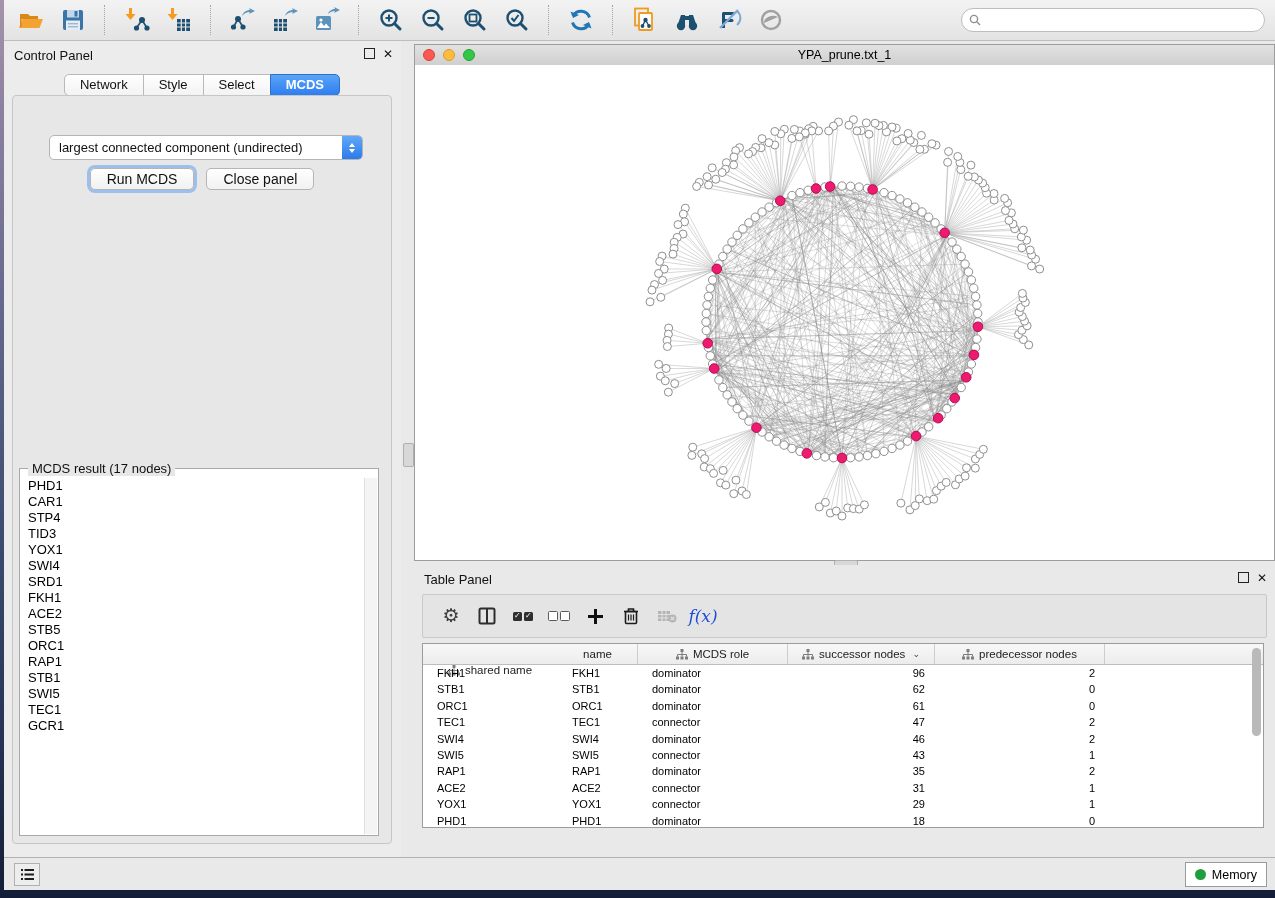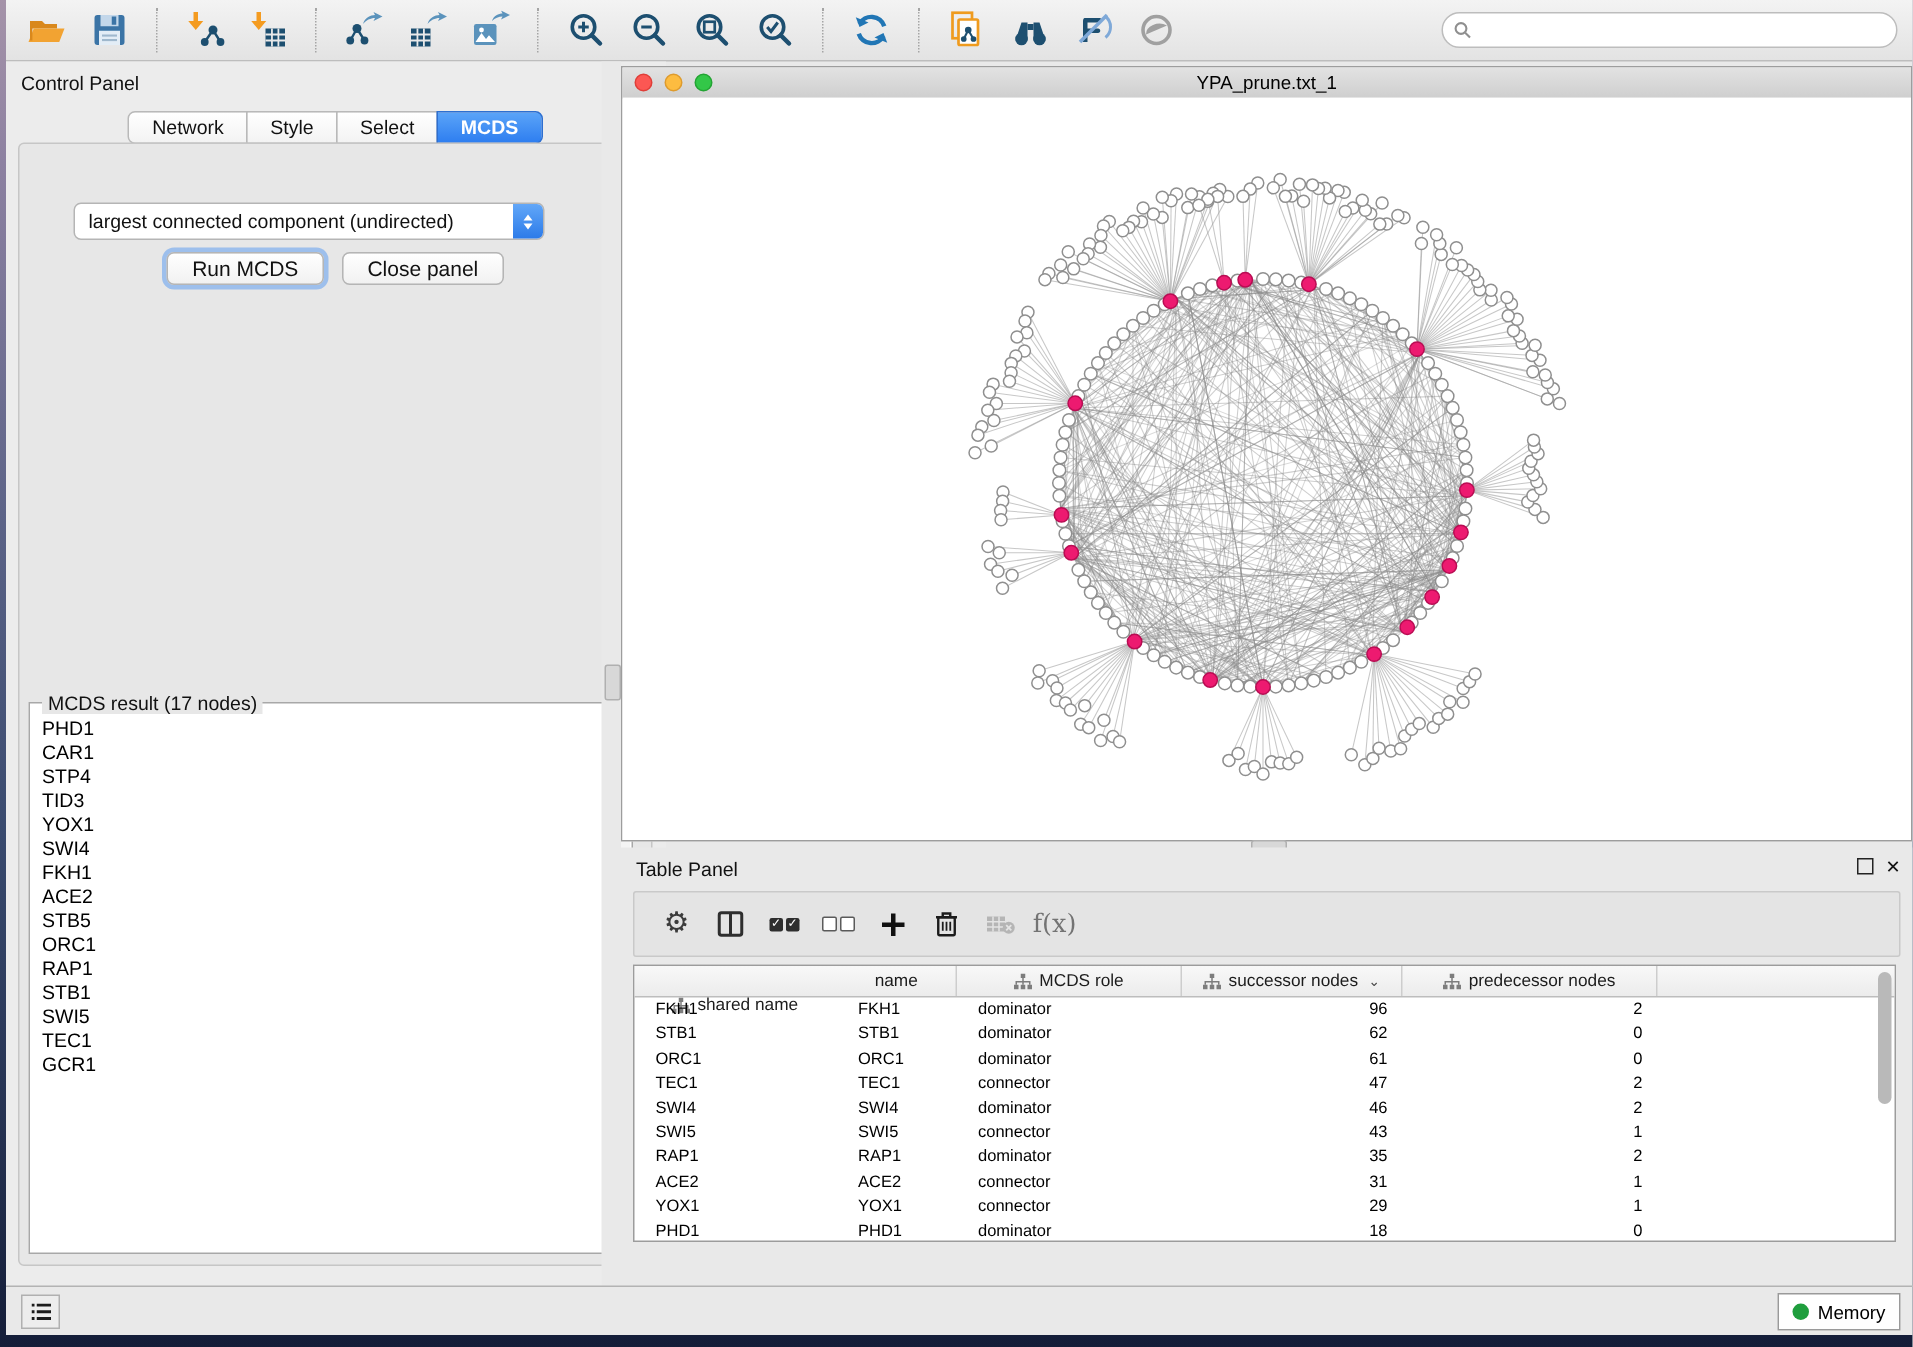--- a/index.html
+++ b/index.html
@@ -12,21 +12,21 @@
   
   .toolbar{position:absolute;top:0;left:0;right:0;height:40px;
     background:linear-gradient(#f3f3f3,#e3e3e3);border-bottom:1px solid #bdbdbd;
     display:flex;align-items:center;padding:0 6px;}
   .tsep{width:1px;height:30px;border-left:1px dotted #a5a5a5;margin:0 10px;flex:none}
   .ticon{width:26px;height:26px;margin:0 8px;flex:none;cursor:default}
   .searchbox{position:absolute;right:10px;top:8px;width:288px;height:22px;border:1px solid #bdbdbd;
     border-radius:12px;background:#fff;display:flex;align-items:center;padding:0 7px;}
   .searchbox input{border:none;outline:none;flex:1;font-size:12px;background:transparent;margin-left:5px;font-family:inherit}
   
-  .cpanel{position:absolute;left:0;top:41px;width:397px;bottom:32px;background:#ececec;padding-left:43px;}
+  .cpanel{position:absolute;left:0;top:41px;width:397px;bottom:32px;background:#ececec;}
   .paneltitle{position:absolute;left:10px;top:7px;font-size:13px;color:#111;}
   .winbtns{position:absolute;right:8px;top:7px;display:flex;gap:8px;align-items:center}
   .floatbox{width:9px;height:9px;border:1.5px solid #222;display:inline-block}
   .closex{font-size:12px;font-weight:bold;color:#111;line-height:10px}
   .ctabs{position:absolute;top:33px;left:0;width:100%;display:flex;justify-content:center}
   .tab{height:20px;line-height:20px;padding:0 15px;font-size:13px;background:linear-gradient(#fff,#f3f3f3);
     border:1px solid #b9b9b9;margin-left:-1px;color:#111;cursor:default}
   .tab.first{border-radius:5px 0 0 5px}
   .tab.last{border-radius:0 5px 5px 0}
   .tab.sel{background:linear-gradient(#5ba4f8,#2e7ef0);color:#fff;border-color:#2e6fd0;font-weight:bold}
@@ -65,21 +65,21 @@
   .nettext{position:absolute;width:100%;text-align:center;top:3px;font-size:12.5px;color:#000}
   .netcanvas{position:absolute;left:0;right:0;top:20px;bottom:0;background:#fff;overflow:hidden}
   .hsplithandle{position:absolute;left:50%;top:519px;width:22px;height:8px;margin-left:-11px;
     background:#d8d8d8;border:1px solid #b0b0b0;border-radius:2px}
   
   .tpanel{position:absolute;left:0;right:0;top:524px;bottom:0;background:#e9e9e9}
   .ttoolbar{position:absolute;left:8px;right:8px;top:29px;height:42px;background:#e4e4e4;
     border:1px solid #c9c9c9;border-radius:2px;display:flex;align-items:center;padding:0 10px;gap:0}
   .tbicon{width:36px;height:26px;display:flex;align-items:center;justify-content:center;flex:none}
   .gear{font-size:19px;color:#3c3c3c;line-height:26px}
-  .fx{font-family:"DejaVu Serif","Liberation Serif",serif;font-size:17px;color:#737373}
+  .fx{font-family:"DejaVu Serif","Liberation Serif",serif;font-style:italic;font-size:17px;color:#1d4ed8}
   .ckbox{width:9px;height:9px;background:#2e2e2e;border-radius:1.5px;display:inline-block;margin:0 1px;position:relative}
   .ckbox:after{content:"✓";color:#fff;font-size:8px;position:absolute;left:1px;top:-1px}
   .unbox{width:8px;height:8px;border:1.5px solid #5a5a5a;border-radius:1.5px;display:inline-block;margin:0 1px;background:#fff}
   .tablewrap{position:absolute;left:8px;right:11px;top:78px;height:185px;background:#fff;border:1px solid #9c9c9c;box-sizing:border-box;overflow:hidden}
   .thead{display:flex;height:20px;background:linear-gradient(#f8f8f8,#ececec);border-bottom:1px solid #bdbdbd}
   .th{display:flex;align-items:center;justify-content:center;gap:5px;border-right:1px solid #cdcdcd;
     font-size:11.5px;color:#1c1c1c;box-sizing:border-box;flex:none;position:relative}
   .sortchev{font-size:9px;color:#444;margin-left:2px}
   .tbody{position:relative}
   .tr{display:flex;height:16.4px;line-height:16.4px;font-size:11px;color:#000}
@@ -240,20 +240,21 @@
       </div>
       <div class="groupbox">
         <div class="grouplabel">MCDS result (17 nodes)</div>
         <div class="mcdslist">
             <div class="li">PHD1</div>
             <div class="li">CAR1</div>
             <div class="li">STP4</div>
             <div class="li">TID3</div>
             <div class="li">YOX1</div>
             <div class="li">SWI4</div>
+            <div class="li">SRD1</div>
             <div class="li">FKH1</div>
             <div class="li">ACE2</div>
             <div class="li">STB5</div>
             <div class="li">ORC1</div>
             <div class="li">RAP1</div>
             <div class="li">STB1</div>
             <div class="li">SWI5</div>
             <div class="li">TEC1</div>
             <div class="li">GCR1</div>
           </div>

